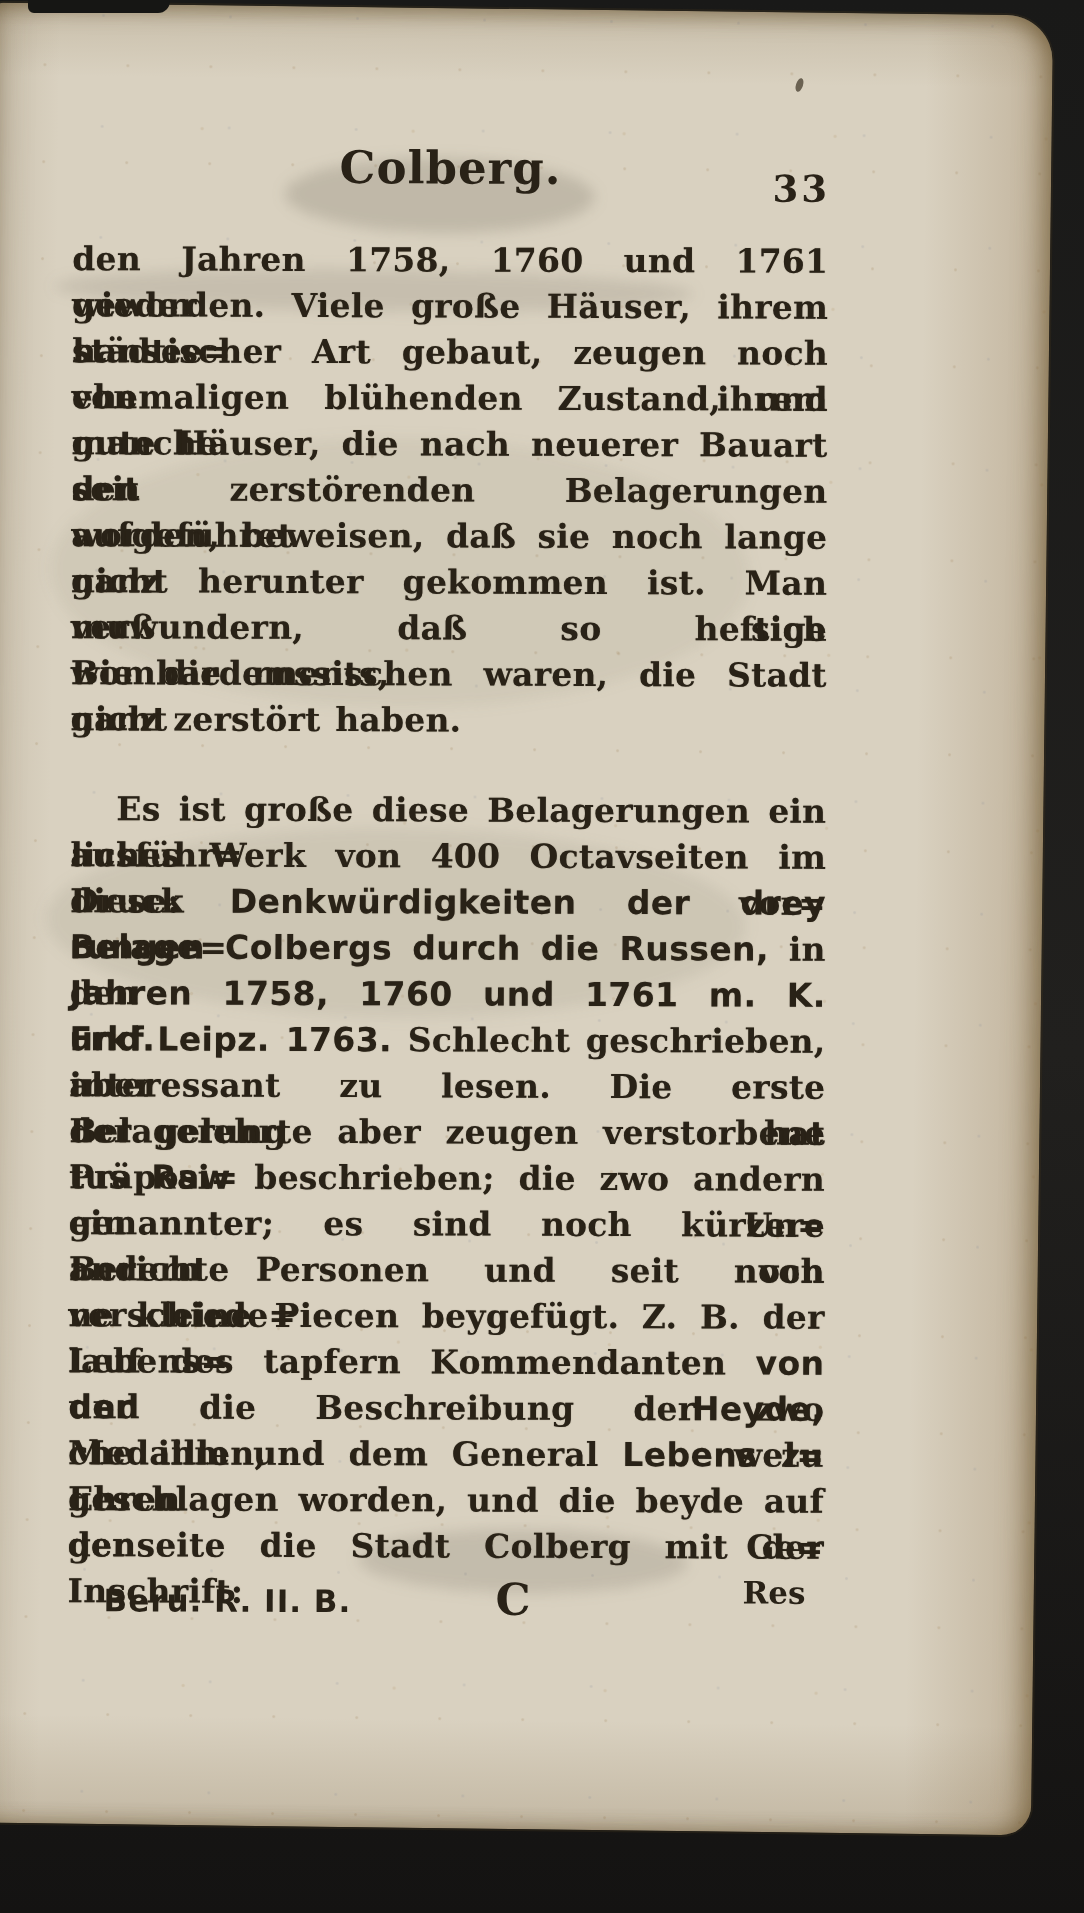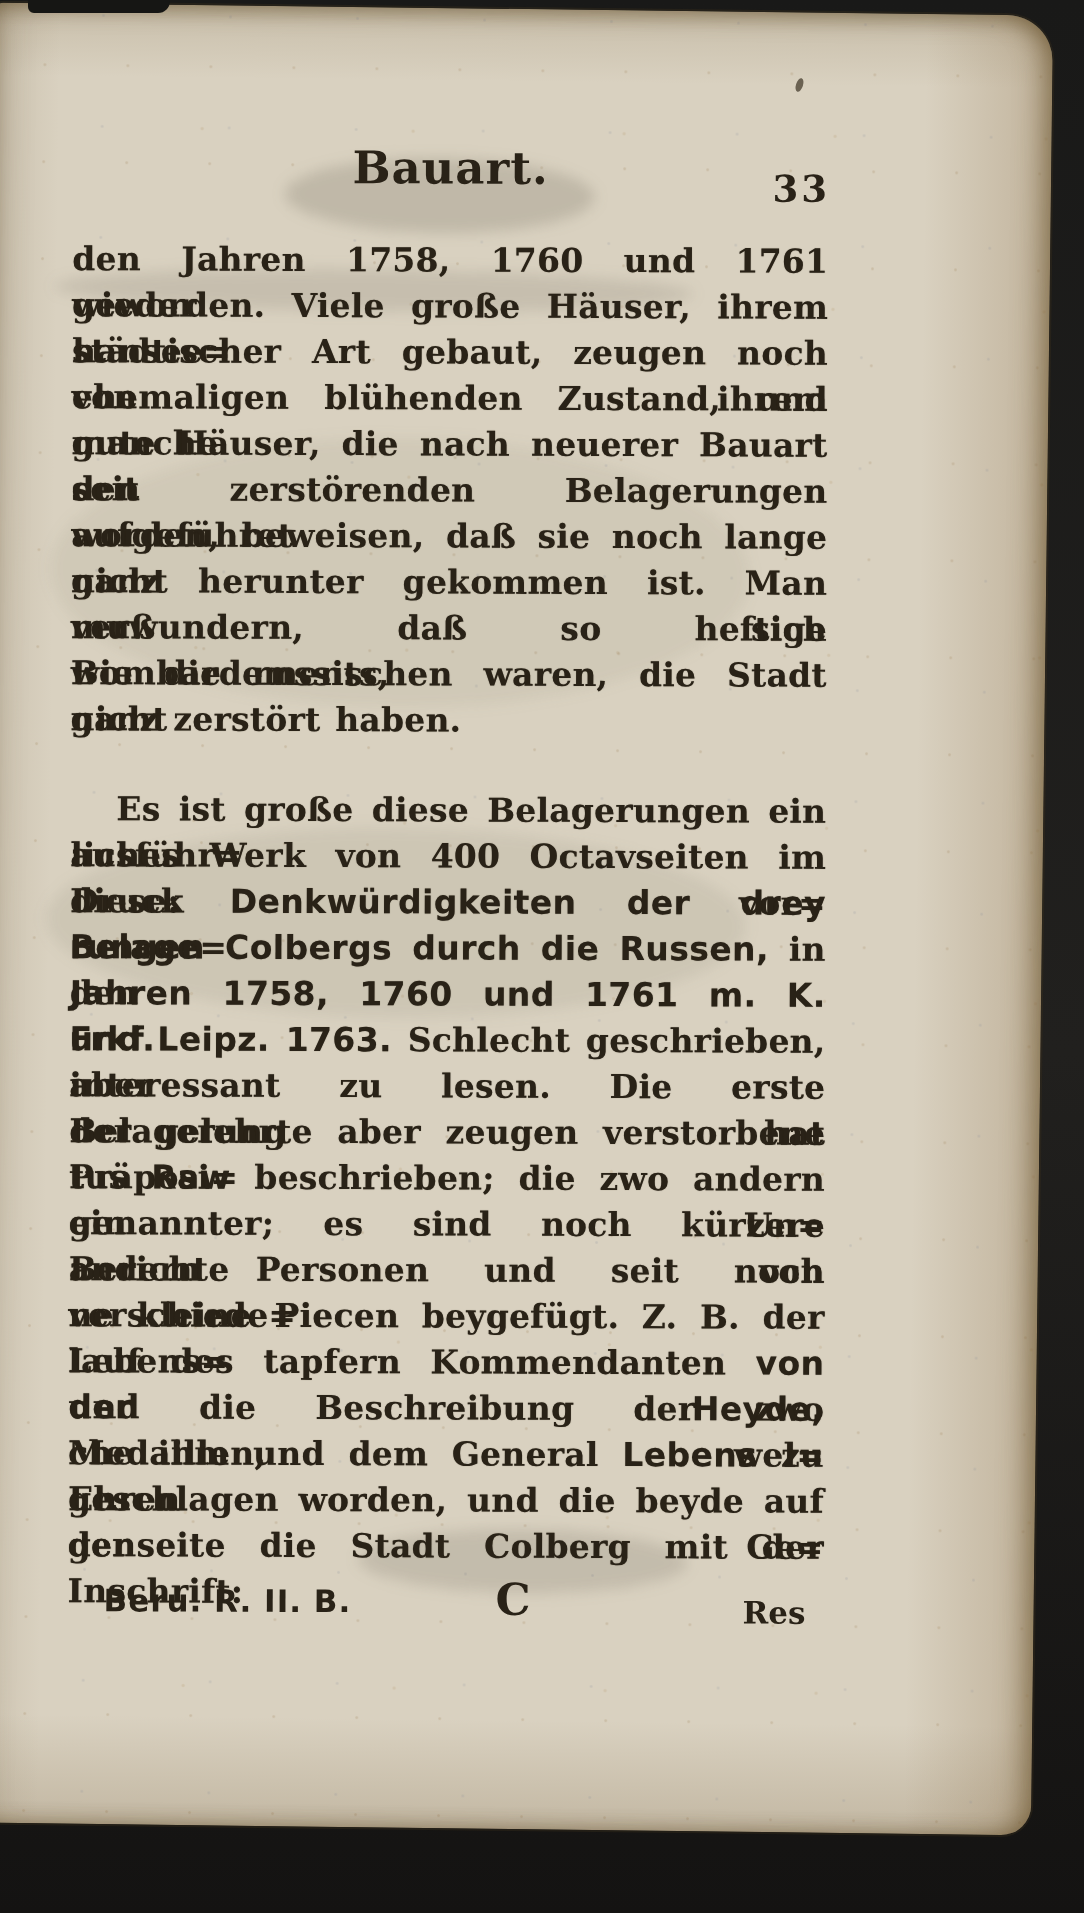--- a/index.html
+++ b/index.html
@@ -41,36 +41,36 @@
     letter-spacing:0.2px;word-spacing:3px;
     text-align:justify;text-align-last:justify;white-space:normal;
     text-shadow:0 0 1px rgba(45,35,20,.45);
   }
   .text-line.last{text-align-last:left;}
   .fraktur{font-family:"DejaVu Serif", serif;}
   .schwabacher{font-family:"DejaVu Sans", sans-serif;font-weight:bold;letter-spacing:0.4px;}
   .page-footer{position:absolute;top:1566px;left:0;width:756px;height:56px;font-weight:bold;}
   .signature{position:absolute;left:36px;top:10px;font-size:31px;font-family:"DejaVu Sans", sans-serif;letter-spacing:1px;}
   .sheet-letter{position:absolute;left:428px;top:0;font-size:44px;font-family:"DejaVu Serif", serif;}
-  .catchword{position:absolute;right:18px;top:20px;font-size:31px;}
+  .catchword{position:absolute;right:18px;top:0;font-size:31px;}
 </style>
 </head>
 <body>
 
 <div class="paper">
 
   <div class="stain" style="left:290px;top:150px;width:310px;height:75px;background:rgba(92,87,70,.20);"></div>
   <div class="stain" style="left:60px;top:262px;width:640px;height:42px;background:rgba(100,95,80,.16);"></div>
   <div class="stain" style="left:60px;top:430px;width:700px;height:270px;background:rgba(105,98,82,.08);"></div>
   <div class="stain" style="left:60px;top:820px;width:700px;height:190px;background:rgba(100,95,80,.10);"></div>
   <div class="stain" style="left:380px;top:1520px;width:330px;height:64px;background:rgba(90,85,70,.17);"></div>
 
   <div class="content">
     <div class="running-head">
-      <span>Bauart.</span>
+      <span>Colberg.</span>
     </div>
     <div class="page-number">33</div>
 
     <div class="text-block" id="text-block">
         <div class="paragraph">
           <div class="text-line"><span class="fraktur">den Jahren 1758, 1760 und 1761 wieder</span></div>
           <div class="text-line"><span class="fraktur">geworden. Viele große Häuser, ihrem hansee=</span></div>
           <div class="text-line"><span class="fraktur">städtischer Art gebaut, zeugen noch von ihrem</span></div>
           <div class="text-line"><span class="fraktur">ehemaligen blühenden Zustand, und manche</span></div>
           <div class="text-line"><span class="fraktur">gute Häuser, die nach neuerer Bauart seit</span></div>

